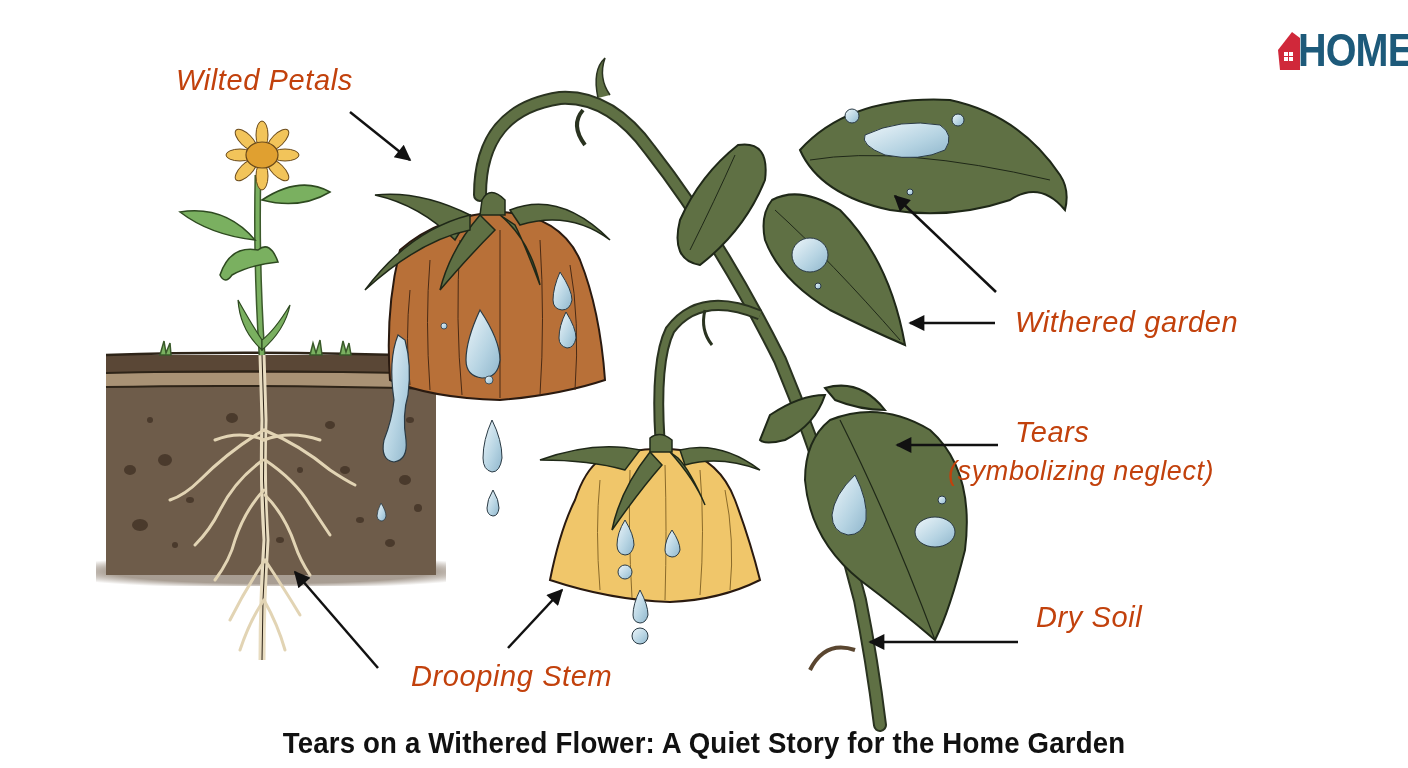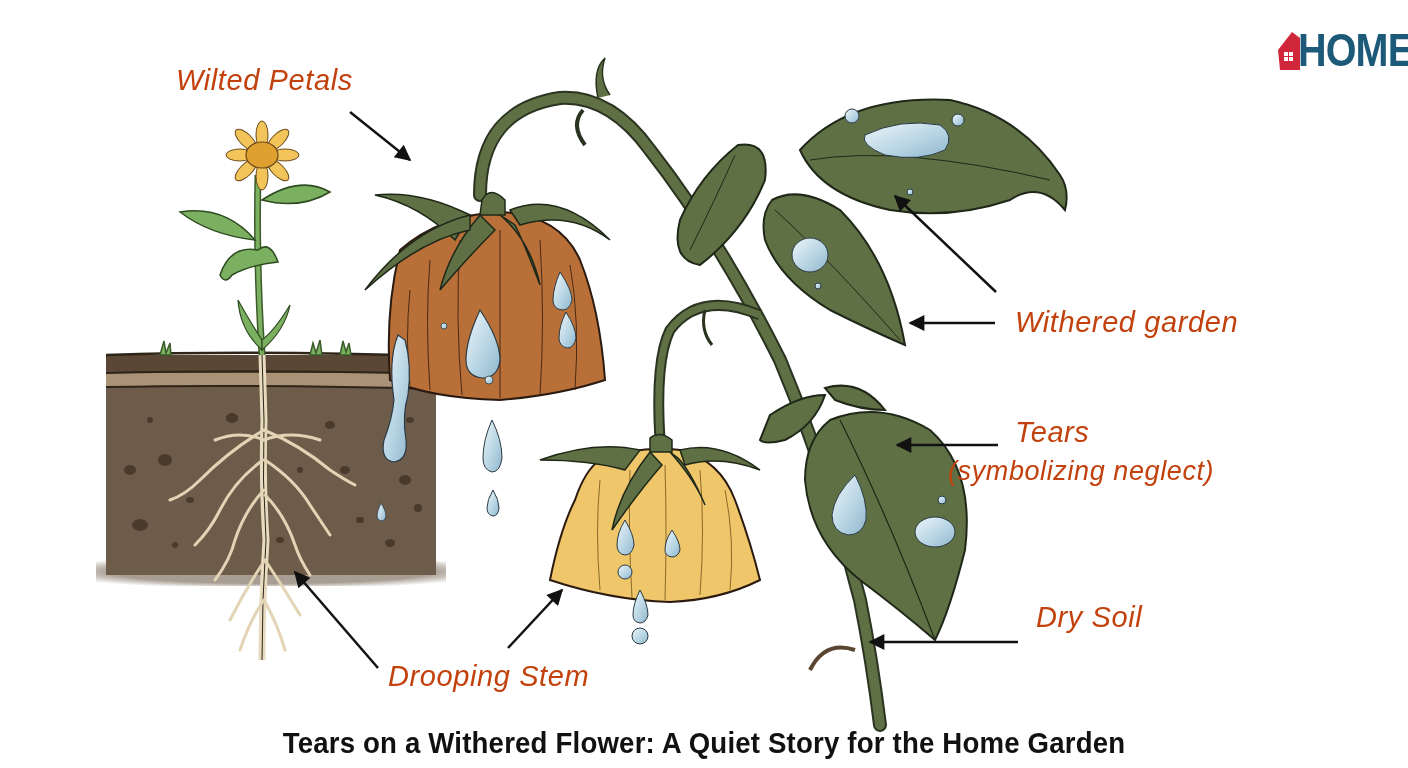--- a/index.html
+++ b/index.html
@@ -229,15 +229,15 @@
       <rect x="13" y="33" width="4" height="4" fill="#fff"></rect>
   </svg>
   <span class="logo-text">HOME</span>
 </div>
 
 <span class="label" style="left:176px;top:66px;">Wilted Petals</span>
 <span class="label" style="left:1015px;top:308px;">Withered garden</span>
 <span class="label" style="left:1015px;top:418px;">Tears</span>
 <span class="label sub" style="left:948px;top:458px;">(symbolizing neglect)</span>
 <span class="label" style="left:1036px;top:586px;margin-top:17px;">Dry Soil</span>
-<span class="label" style="left:388px;top:662px;">Drooping Stem</span>
+<span class="label" style="left:411px;top:662px;">Drooping Stem</span>
 
 <div class="title">Tears on a Withered Flower: A Quiet Story for the Home Garden</div>
 
 </body></html>

